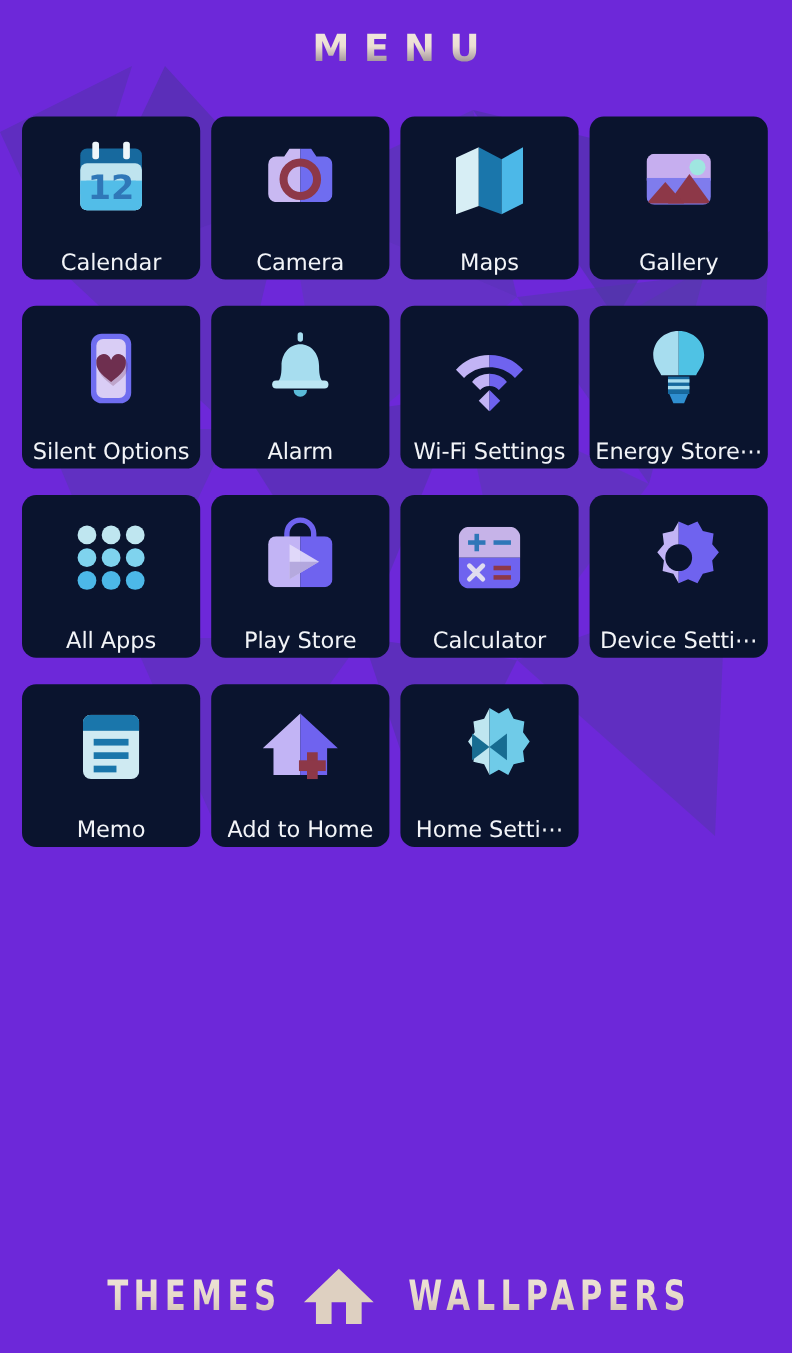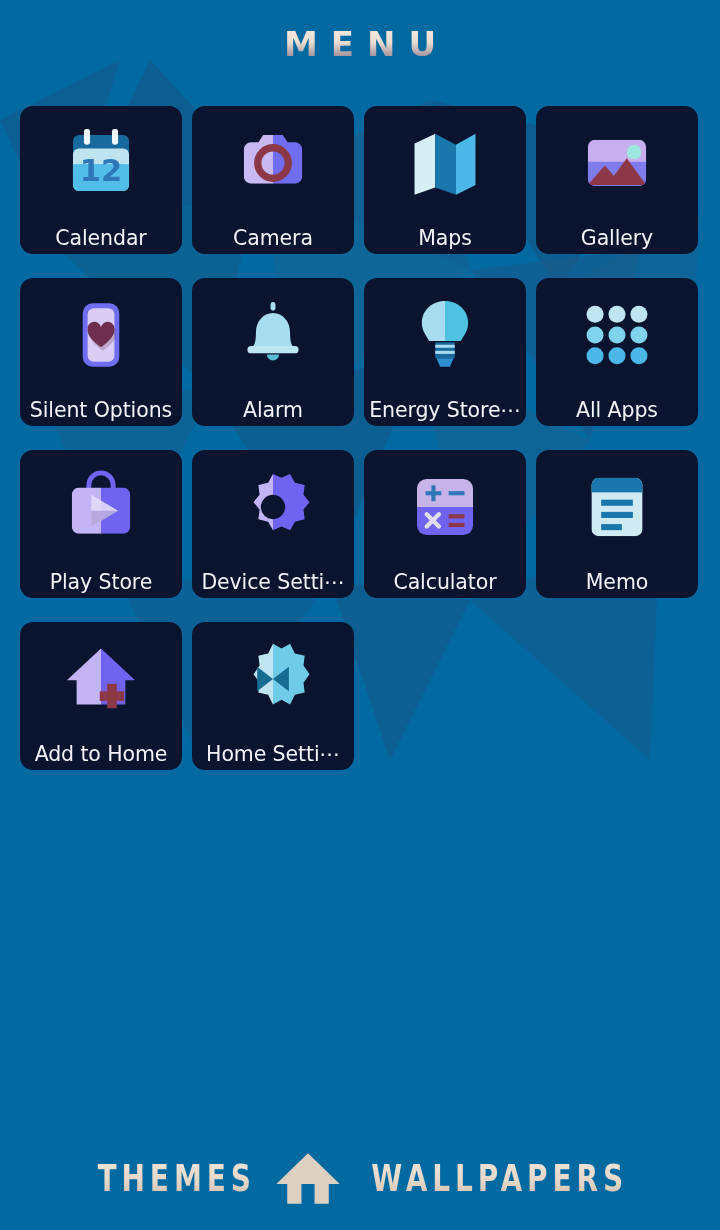--- a/index.html
+++ b/index.html
@@ -5,21 +5,21 @@
   * { margin:0; padding:0; box-sizing:border-box; }
   html, body {
     width:720px; height:1230px;
     background:#13253f;
     font-family:"Liberation Sans", sans-serif;
     overflow:hidden;
   }
   #root {
     position:relative;
     width:720px; height:1230px;
-    background:#0369a1;
+    background:#6d28d9;
     overflow:hidden;
   }
   
   #wallpaper {
     position:absolute; left:0; top:60px; width:720px; height:760px;
     opacity:.55; pointer-events:none;
   }
   
   #header {
     position:absolute; top:0; left:0; width:720px; height:88px;
@@ -188,20 +188,46 @@
         <svg viewBox="0 0 64 64">
           <rect x="30" y="5" width="4" height="7" rx="2" fill="#a7ddef"></rect>
           <path d="M13 44c4-3 5-6 5-14 0-9 6-16 14-16s14 7 14 16c0 8 1 11 5 14z" fill="#a7ddef"></path>
           <rect x="11" y="41" width="42" height="6" rx="3" fill="#bde6f4"></rect>
           <path d="M27 48h10a5 5 0 0 1-10 0z" fill="#5bbbd8"></path>
         </svg>
       </div>
       <div class="tile-label">Alarm</div>
     </div>
 
+    <div class="tile">
+      <div class="icon-wrap">
+        <svg viewBox="0 0 64 64">
+          <defs>
+            <clipPath id="wfL">
+                <rect x="0" y="0" width="32" height="64"></rect>
+              </clipPath>
+            <clipPath id="wfR">
+                <rect x="32" y="0" width="32" height="64"></rect>
+              </clipPath>
+            <g id="wifiArcs">
+              <path d="M32 22c10 0 19 4 25 11l-6 6c-5-5-11-8-19-8s-14 3-19 8l-6-6c6-7 15-11 25-11z"></path>
+              <path d="M32 36c5 0 10 2 13 6l-6 6c-2-2-4-3-7-3s-5 1-7 3l-6-6c3-4 8-6 13-6z"></path>
+              <path d="M32 48l8 8-8 8-8-8z"></path>
+            </g>
+          </defs>
+          <g clip-path="url(#wfL)">
+              <use href="#wifiArcs" fill="#c2b4f5"></use>
+            </g>
+          <g clip-path="url(#wfR)">
+              <use href="#wifiArcs" fill="#6f63ef"></use>
+            </g>
+        </svg>
+      </div>
+      <div class="tile-label">Wi-Fi Settings</div>
+    </div>
 
     <div class="tile">
       <div class="icon-wrap">
         <svg viewBox="0 0 64 64">
           <defs>
             <clipPath id="bulbL">
                 <rect x="0" y="0" width="32" height="64"></rect>
               </clipPath>
             <clipPath id="bulbR">
                 <rect x="32" y="0" width="32" height="64"></rect>
@@ -253,44 +279,20 @@
             <rect x="8" y="16" width="24" height="38" fill="#c2b4f5"></rect>
             <rect x="32" y="16" width="24" height="38" fill="#6f63ef"></rect>
             <polygon points="24,22 46,35 24,48" fill="#e3dbfa" opacity=".9"></polygon>
             <polygon points="24,35 46,35 24,48" fill="#a79ad4" opacity=".75"></polygon>
           </g>
         </svg>
       </div>
       <div class="tile-label">Play Store</div>
     </div>
 
-
-    <div class="tile">
-      <div class="icon-wrap">
-        <svg viewBox="0 0 64 64">
-          <defs>
-            <clipPath id="gL">
-                <rect x="0" y="0" width="32" height="64"></rect>
-              </clipPath>
-            <clipPath id="gR">
-                <rect x="32" y="0" width="32" height="64"></rect>
-              </clipPath>
-            <path id="gearShape" d="M32 5l7 3 7-3 4 7 8 2-1 8 5 6-5 6 1 8-8 2-4 7-7-3-7 3-4-7-8-2 1-8-5-6 5-6-1-8 8-2z"></path>
-          </defs>
-          <g clip-path="url(#gL)">
-              <use href="#gearShape" fill="#c2b4f5"></use>
-            </g>
-          <g clip-path="url(#gR)">
-              <use href="#gearShape" fill="#6f63ef"></use>
-            </g>
-          <circle cx="32" cy="32" r="10" fill="#0a142e"></circle>
-        </svg>
-      </div>
-      <div class="tile-label">Device Setti⋯</div>
-    </div>
 
     <div class="tile">
       <div class="icon-wrap">
         <svg viewBox="0 0 64 64">
           <defs>
               <clipPath id="calcClip">
                 <rect x="9" y="9" width="46" height="46" rx="8"></rect>
               </clipPath>
             </defs>
           <g clip-path="url(#calcClip)">
@@ -308,20 +310,44 @@
           </g>
         </svg>
       </div>
       <div class="tile-label">Calculator</div>
     </div>
 
     <div class="tile">
       <div class="icon-wrap">
         <svg viewBox="0 0 64 64">
           <defs>
+            <clipPath id="gL">
+                <rect x="0" y="0" width="32" height="64"></rect>
+              </clipPath>
+            <clipPath id="gR">
+                <rect x="32" y="0" width="32" height="64"></rect>
+              </clipPath>
+            <path id="gearShape" d="M32 5l7 3 7-3 4 7 8 2-1 8 5 6-5 6 1 8-8 2-4 7-7-3-7 3-4-7-8-2 1-8-5-6 5-6-1-8 8-2z"></path>
+          </defs>
+          <g clip-path="url(#gL)">
+              <use href="#gearShape" fill="#c2b4f5"></use>
+            </g>
+          <g clip-path="url(#gR)">
+              <use href="#gearShape" fill="#6f63ef"></use>
+            </g>
+          <circle cx="32" cy="32" r="10" fill="#0a142e"></circle>
+        </svg>
+      </div>
+      <div class="tile-label">Device Setti⋯</div>
+    </div>
+
+    <div class="tile">
+      <div class="icon-wrap">
+        <svg viewBox="0 0 64 64">
+          <defs>
               <clipPath id="memoClip">
                 <rect x="11" y="8" width="42" height="48" rx="6"></rect>
               </clipPath>
             </defs>
           <g clip-path="url(#memoClip)">
             <rect x="11" y="8" width="42" height="48" fill="#cfeaf2"></rect>
             <rect x="11" y="8" width="42" height="12" fill="#1a76ab"></rect>
             <rect x="19" y="26" width="26" height="5" fill="#1a76ab"></rect>
             <rect x="19" y="36" width="26" height="5" fill="#1a76ab"></rect>
             <rect x="19" y="46" width="17" height="5" fill="#1a76ab"></rect>

